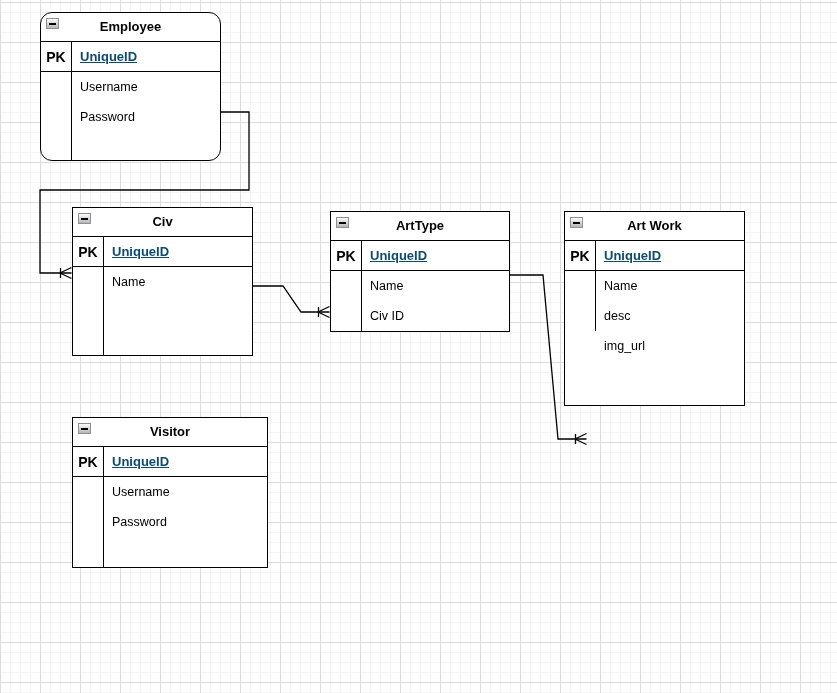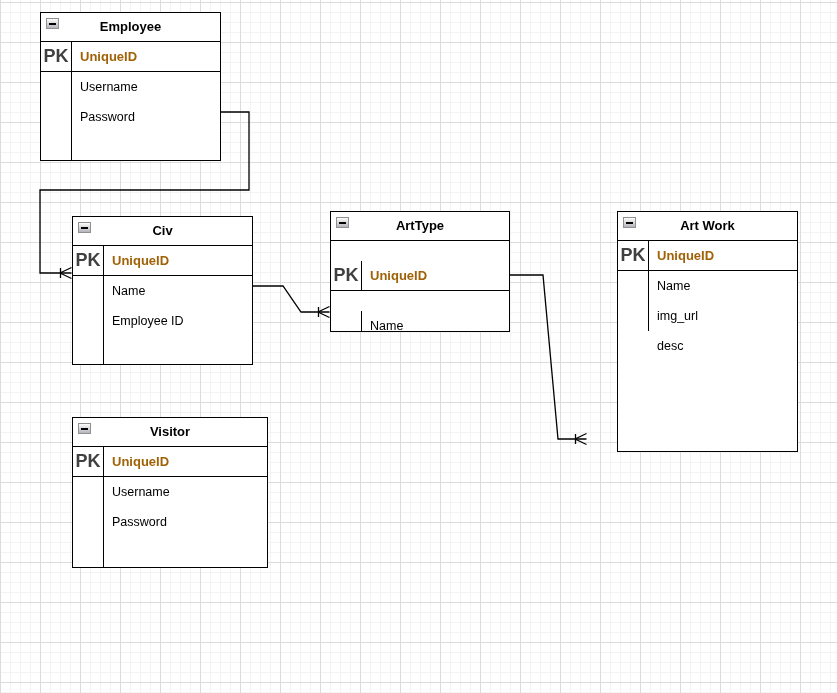--- a/index.html
+++ b/index.html
@@ -72,29 +72,30 @@
     align-items: center;
   }
   .pk-cell {
     width: 31px;
     flex: 0 0 31px;
     align-self: stretch;
     display: flex;
     align-items: center;
     justify-content: center;
     border-right: 1.3px solid #000000;
-    font-size: 18px;
+    font-size: 14px;
     font-weight: bold;
-    color: #404040;
+    color: #000000;
   }
   .pk-field {
     padding-left: 8px;
     font-size: 13px;
     font-weight: bold;
-    color: #a16207;
+    text-decoration: underline;
+    color: #0c4a6e;
   }
   .entity-body {
     display: flex;
     flex: 1 1 auto;
     overflow: hidden;
   }
   .pk-col {
     width: 31px;
     flex: 0 0 31px;
     border-right: 1.3px solid #000000;
@@ -107,24 +108,24 @@
   .field {
     height: 30px;
     display: flex;
     align-items: center;
     padding-left: 8px;
     font-size: 12.5px;
     color: #000000;
   }
 
   
-  .entity.employee { left: 40px;  top: 12px;  width: 181px; height: 149px; }
-  .entity.civ      { left: 72px;  top: 216px; width: 181px; height: 149px; }
-  .entity.arttype  { left: 330px; top: 211px; width: 180px; height: 121px; gap: 20px; }
-  .entity.artwork  { left: 617px; top: 211px; width: 181px; height: 241px; }
+  .entity.employee { left: 40px;  top: 12px;  width: 181px; height: 149px; border-radius: 12px; }
+  .entity.civ      { left: 72px;  top: 207px; width: 181px; height: 149px; }
+  .entity.arttype  { left: 330px; top: 211px; width: 180px; height: 121px; }
+  .entity.artwork  { left: 564px; top: 211px; width: 181px; height: 195px; }
   .entity.visitor  { left: 72px;  top: 417px; width: 196px; height: 151px; }
 </style>
 </head>
 <body>
 
 <div class="canvas">
 
   <svg class="connector-layer" viewBox="0 0 837 693" xmlns="http://www.w3.org/2000/svg">
     <g>
       <path d="M221 112 H249 V190 H40 V273 H71.5"></path>
@@ -164,57 +165,57 @@
       <span>Civ</span>
     </div>
     <div class="pk-row">
       <span class="pk-cell">PK</span>
       <span class="pk-field">UniqueID</span>
     </div>
     <div class="entity-body">
       <div class="pk-col"></div>
       <div class="field-list">
         <div class="field">Name</div>
-        <div class="field">Employee ID</div>
       </div>
     </div>
   </div>
 
   <div class="entity arttype">
     <div class="entity-header">
       <span class="collapse-icon"></span>
       <span>ArtType</span>
     </div>
     <div class="pk-row">
       <span class="pk-cell">PK</span>
       <span class="pk-field">UniqueID</span>
     </div>
     <div class="entity-body">
       <div class="pk-col"></div>
       <div class="field-list">
         <div class="field">Name</div>
+        <div class="field">Civ ID</div>
       </div>
     </div>
   </div>
 
   <div class="entity artwork short-divider">
     <div class="entity-header">
       <span class="collapse-icon"></span>
       <span>Art Work</span>
     </div>
     <div class="pk-row">
       <span class="pk-cell">PK</span>
       <span class="pk-field">UniqueID</span>
     </div>
     <div class="entity-body">
       <div class="pk-col"></div>
       <div class="field-list">
         <div class="field">Name</div>
+        <div class="field">desc</div>
         <div class="field">img_url</div>
-        <div class="field">desc</div>
       </div>
     </div>
   </div>
 
   <div class="entity visitor">
     <div class="entity-header">
       <span class="collapse-icon"></span>
       <span>Visitor</span>
     </div>
     <div class="pk-row">

